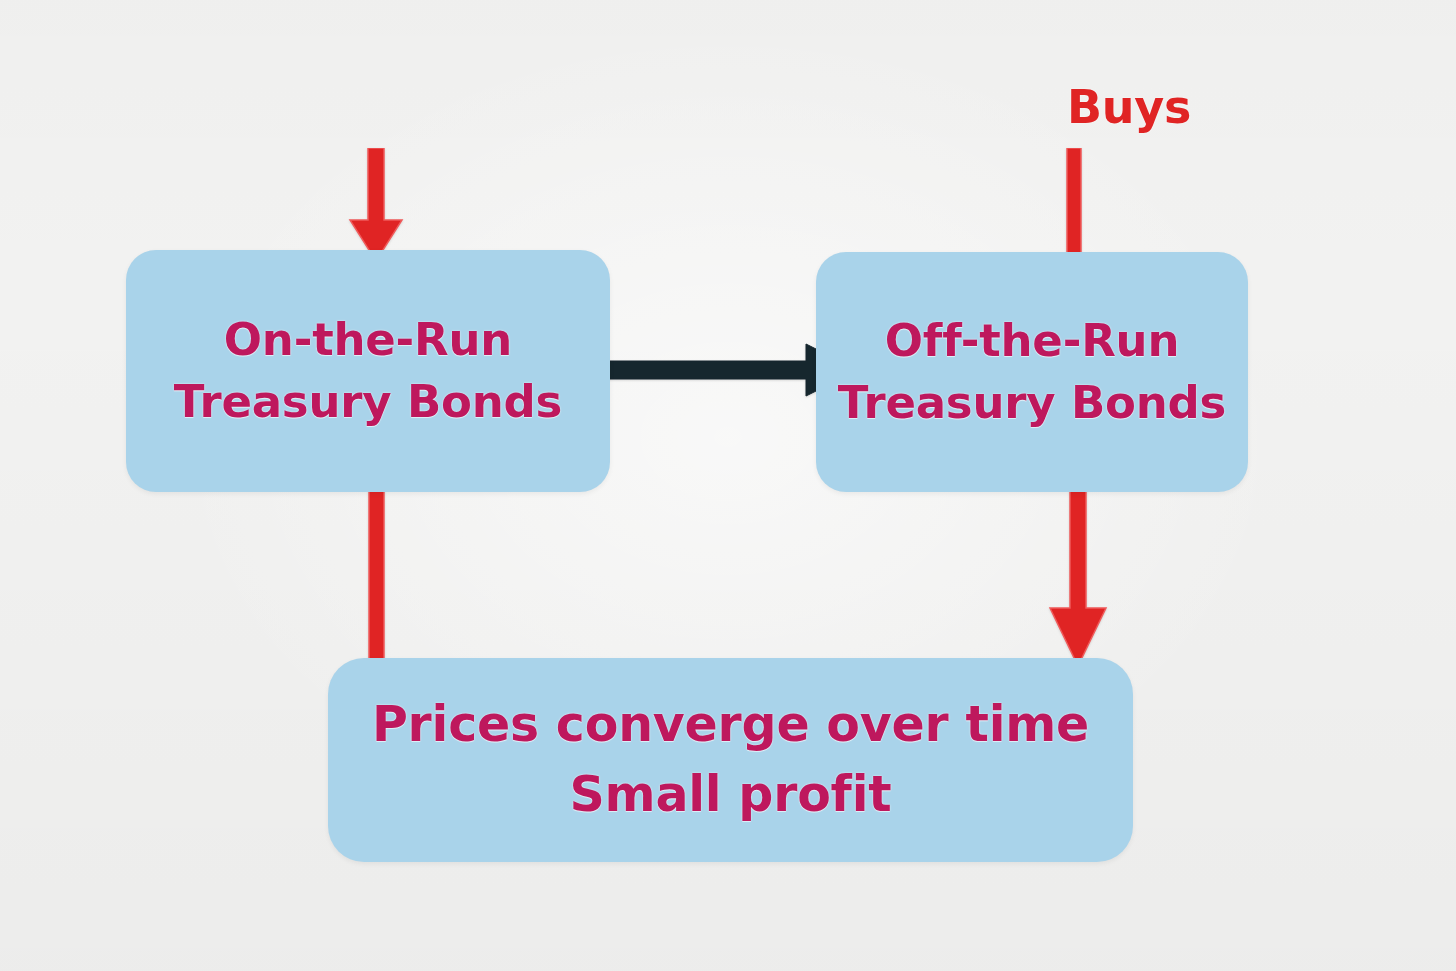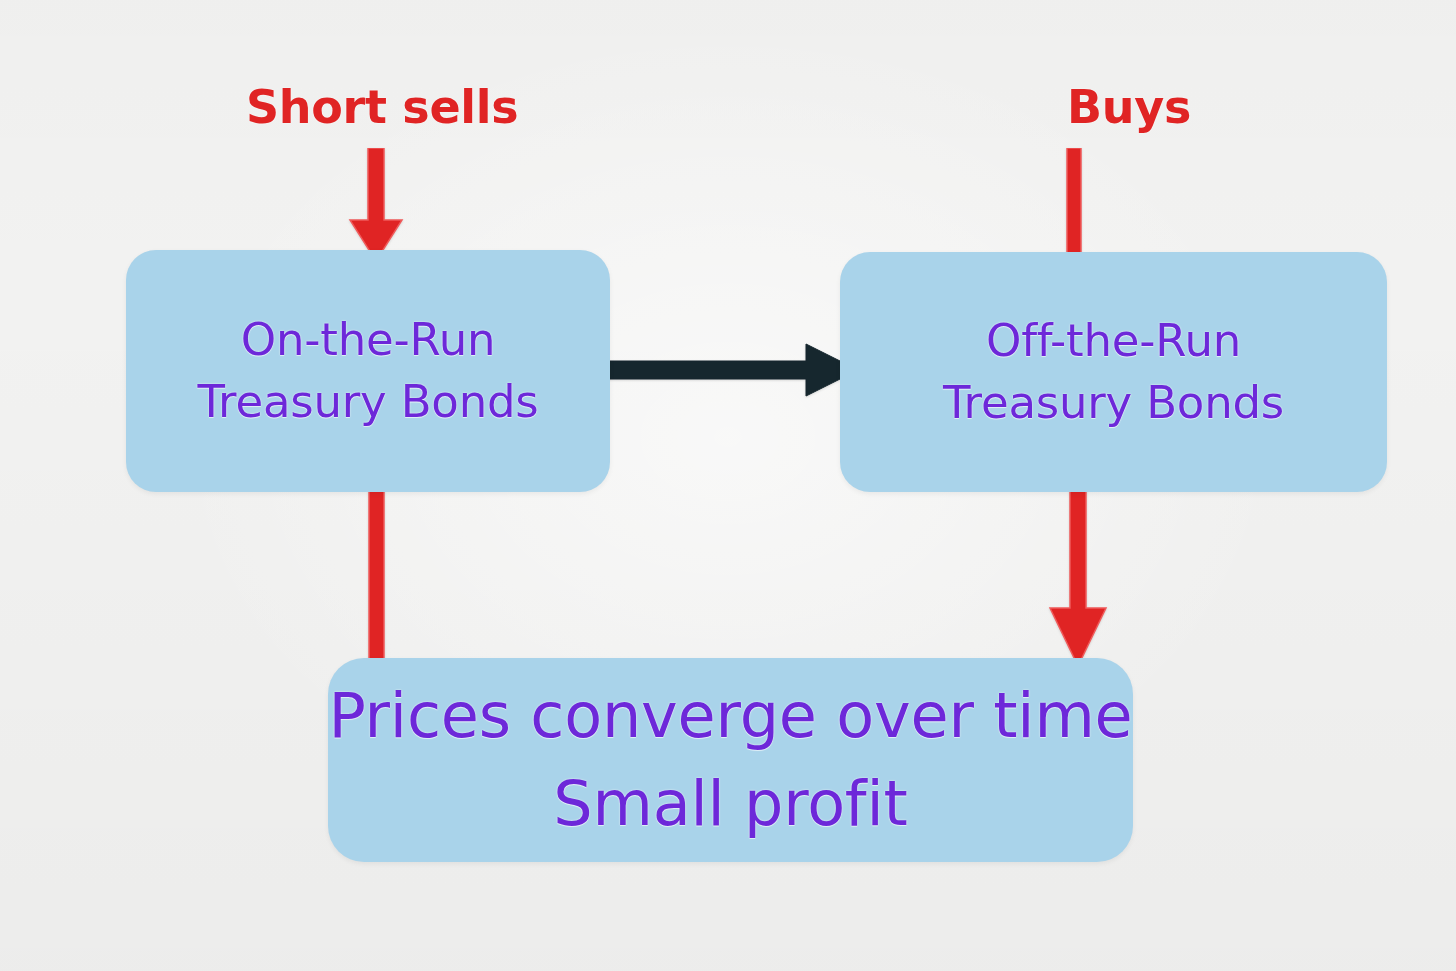--- a/index.html
+++ b/index.html
@@ -31,33 +31,33 @@
     background: #a9d3ea;
     border-radius: 30px;
     box-shadow: 0 2px 5px rgba(0,0,0,0.06);
     display: flex;
     align-items: center;
     justify-content: center;
     text-align: center;
     z-index: 3;
   }
   .node .label {
-    color: #6d28d9;
+    color: #be185d;
     font-size: 45px;
     line-height: 1.38;
     letter-spacing: -0.2px;
-    font-weight: 400;
+    font-weight: 700;
     text-shadow: 0 0 2px rgba(255,255,255,0.85), 0 1px 0 rgba(255,255,255,0.5);
     white-space: pre-line;
   }
 
   #node-on-the-run  { left: 126px; top: 250px;  width: 484px; height: 242px; }
-  #node-off-the-run { left: 840px; top: 252px;  width: 547px; height: 240px; }
+  #node-off-the-run { left: 816px; top: 252px;  width: 432px; height: 240px; }
   #node-outcome     { left: 328px; top: 658px;  width: 805px; height: 204px; border-radius: 36px; }
-  #node-outcome .label { font-size: 62px; line-height: 1.42; }
+  #node-outcome .label { font-size: 49px; line-height: 1.42; }
 
   .caption {
     position: absolute;
     color: #e02424;
     font-size: 46px;
     font-weight: 700;
     letter-spacing: -0.3px;
     text-shadow: 0 0 2px rgba(255,255,255,0.8);
     white-space: nowrap;
     z-index: 4;
@@ -72,21 +72,20 @@
   #arrow-offrun-to-outcome { left: 1046px; top: 480px; width: 64px; height: 190px; }
   #arrow-onrun-to-offrun   { left: 600px; top: 340px;  width: 262px; height: 60px; }
 
   .shadowed { filter: drop-shadow(0 1px 1px rgba(0,0,0,0.13)); }
 </style>
 </head>
 <body>
 
 <div id="canvas">
 
-  <div class="caption" id="caption-short-sells">Short sells</div>
 
   <div class="caption" id="caption-buys">Buys</div>
 
   <svg class="connector shadowed" id="arrow-short-to-onrun" viewBox="0 0 60 115">
     <path d="M22,0 L38,0 L38,72 L56,72 L30,113 L4,72 L22,72 Z" fill="#e02424" stroke="#f05a5a" stroke-width="1.5"></path>
   </svg>
 
   <svg class="connector shadowed" id="line-buys-to-offrun" viewBox="0 0 24 115">
     <rect x="5" y="0" width="14" height="115" fill="#e02424" stroke="#f05a5a" stroke-width="1.5"></rect>
   </svg>

